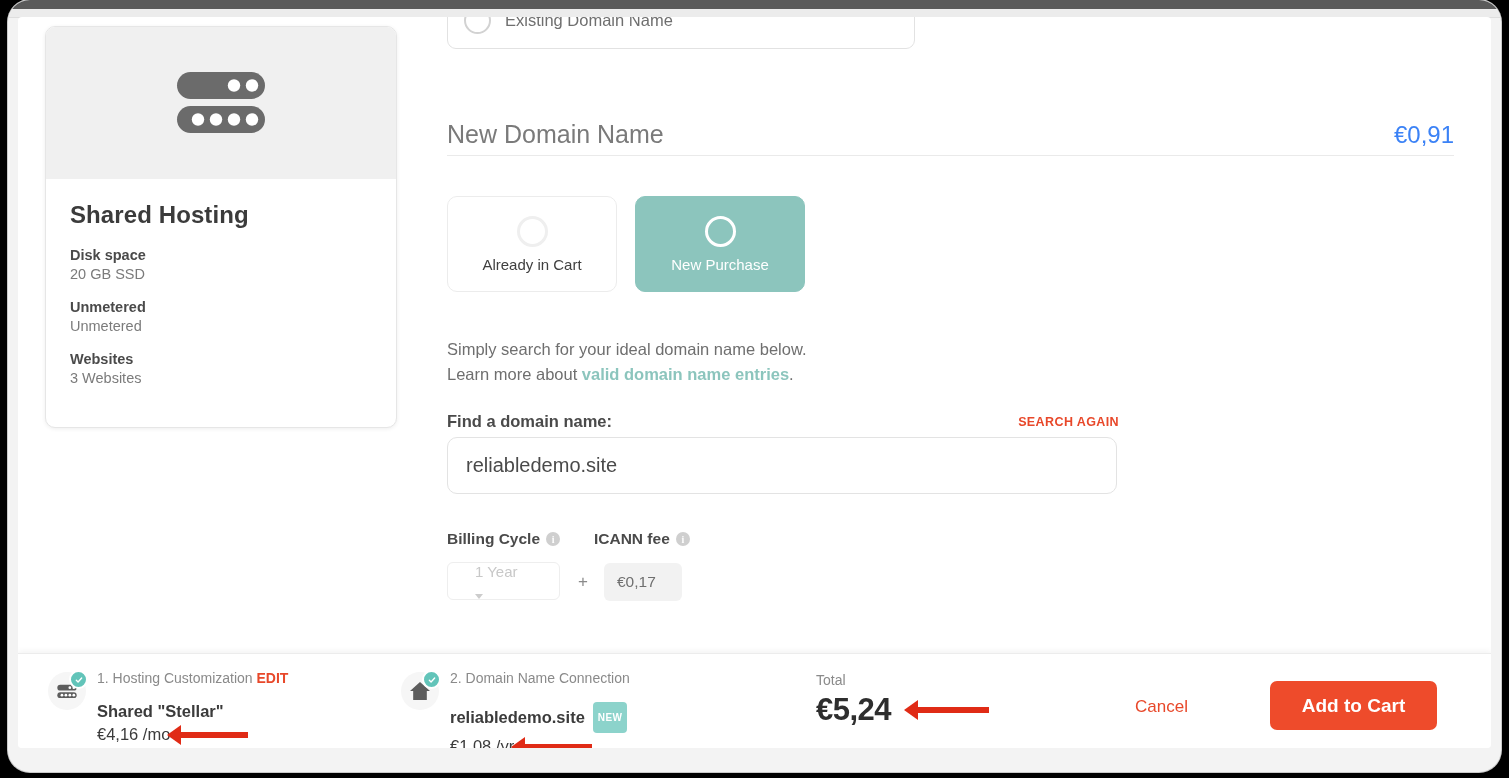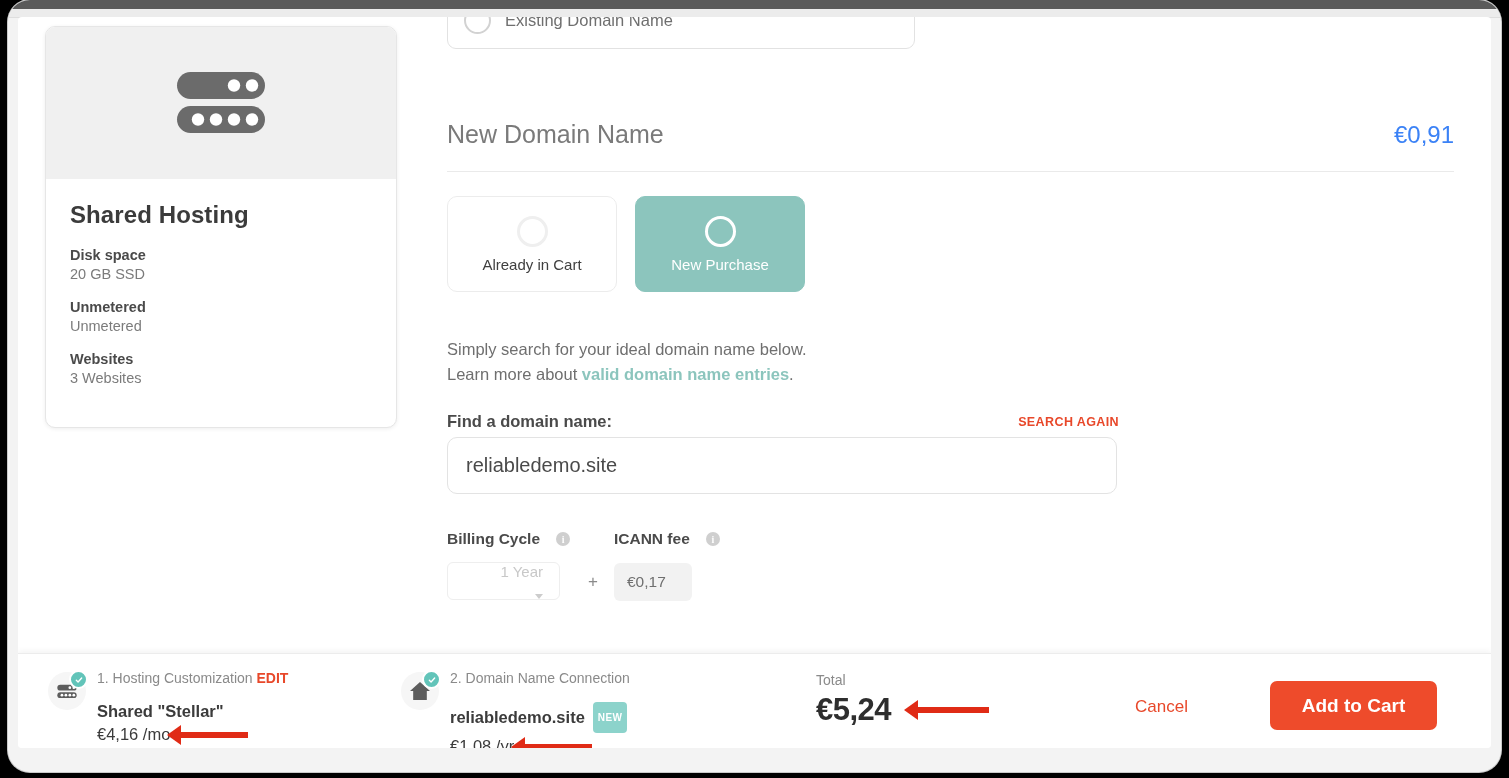--- a/index.html
+++ b/index.html
@@ -134,21 +134,21 @@
 
   .section-head {
     position: absolute;
     left: 0;
     top: 103px;
     width: 1007px;
     display: flex;
     align-items: baseline;
     justify-content: space-between;
     border-bottom: 1px solid #eaeaea;
-    padding-bottom: 22px;
+    padding-bottom: 6px;
   }
   .section-title {
     font-size: 25px;
     color: #7a7a7a;
     font-weight: normal;
   }
   .section-price {
     font-size: 24px;
     color: #3b82f6;
   }
@@ -249,21 +249,21 @@
     top: 512px;
     display: flex;
     align-items: center;
   }
   .field-head {
     font-size: 15.5px;
     font-weight: bold;
     color: #4a4a4a;
     display: flex;
     align-items: center;
-    gap: 16px;
+    gap: 6px;
   }
   .info-icon {
     width: 14px; height: 14px;
     border-radius: 50%;
     background: #cfcfcf;
     color: #fff;
     font-size: 10px;
     font-weight: bold;
     display: inline-flex;
     align-items: center;
@@ -271,23 +271,23 @@
     font-family: "Liberation Serif", serif;
   }
   .billing-fields { display: flex; align-items: center; gap: 16px; }
   .select-box {
     width: 113px;
     height: 38px;
     border: 1px solid #eeeeee;
     border-radius: 6px;
     background: #fff;
     display: flex;
-    align-items: flex-end;
+    align-items: flex-start;
     justify-content: space-between;
-    padding: 0 16px;
+    padding: 0 27px;
     box-sizing: border-box;
     font-size: 15px;
     color: #c8c8c8;
     flex-direction: column;
   }
   .caret {
     width: 0; height: 0;
     border-left: 4px solid transparent;
     border-right: 4px solid transparent;
     border-top: 5px solid #cccccc;

